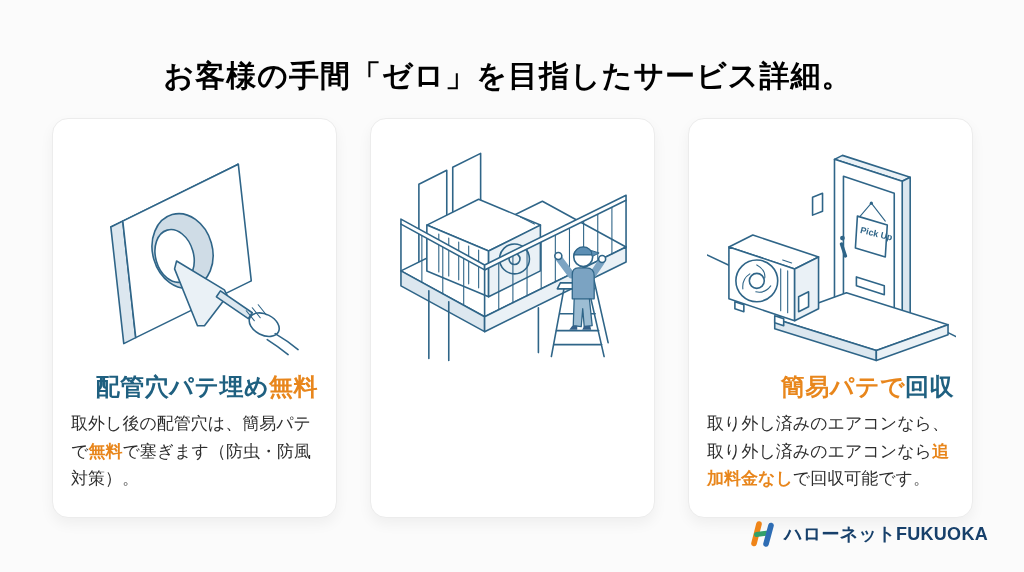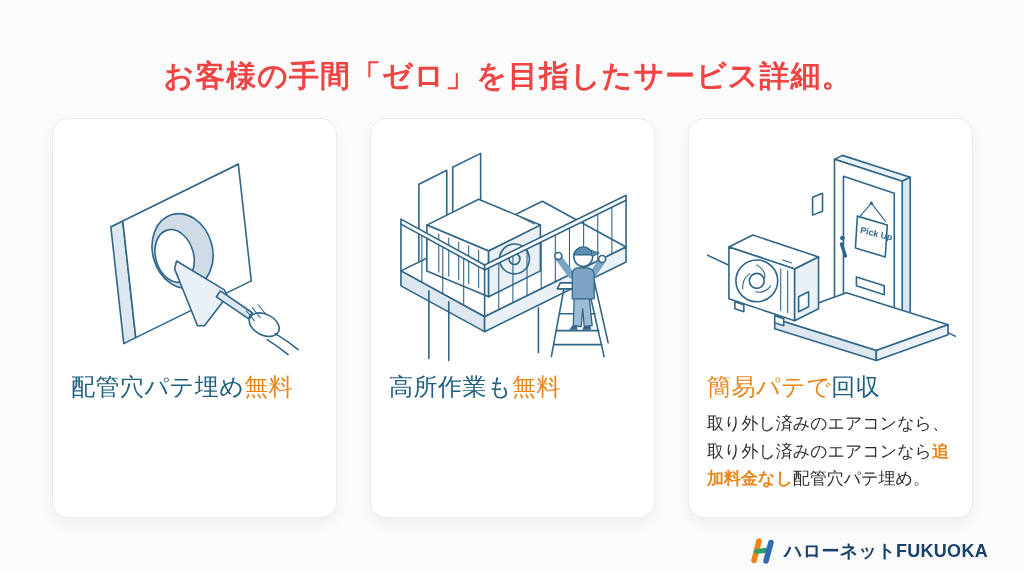--- a/index.html
+++ b/index.html
@@ -3,42 +3,42 @@
 <meta charset="utf-8">
 <style>
   html,body{margin:0;padding:0;}
   body{
     width:1024px;height:572px;position:relative;overflow:hidden;
     background:#fbfbfb;
     font-family:"Liberation Sans","DejaVu Sans",sans-serif;
   }
   .page-title{
     position:absolute;top:36px;left:0;width:1016px;text-align:center;
-    font-size:30px;font-weight:bold;color:#ef4444;letter-spacing:1px;
+    font-size:30px;font-weight:bold;color:#000000;letter-spacing:1px;
   }
   .cards{position:absolute;top:118px;left:52px;display:flex;gap:33px;}
   .card{
     width:285px;height:400px;box-sizing:border-box;
     background:#ffffff;border:1px solid #ececec;border-radius:16px;
     box-shadow:0 6px 14px rgba(0,0,0,0.05);
     padding:10px 18px 0 18px;
   }
   .illus{width:249px;height:238px;display:block;}
   .card-heading{
-    margin:4px 0 8px 0;text-align:left;
-    font-size:24px;font-weight:normal;letter-spacing:0.5px;line-height:1.3;
+    margin:4px 0 8px 0;text-align:right;
+    font-size:24px;font-weight:bold;letter-spacing:0.5px;line-height:1.3;
   }
   .seg-blue{color:#1f6080;}
   .seg-orange{color:#e8861c;}
   .card-body{
     margin:0;width:244px;font-size:17px;line-height:1.62;color:#2e2e2e;
   }
   .card-body .seg-orange{font-weight:bold;}
   .footer{
-    position:absolute;right:36px;bottom:8px;
+    position:absolute;right:36px;bottom:25px;
     display:flex;align-items:center;gap:7px;
   }
   .brand-text{font-size:18px;font-weight:bold;color:#17406b;letter-spacing:0.3px;}
   svg .ln{fill:none;stroke:#2f6588;stroke-width:1.6;stroke-linejoin:round;stroke-linecap:round;}
   svg .fw{fill:#ffffff;stroke:#2f6588;stroke-width:1.6;stroke-linejoin:round;}
   svg .fl{fill:#dce7ef;stroke:#2f6588;stroke-width:1.6;stroke-linejoin:round;}
   svg .fm{fill:#eaf1f6;stroke:#2f6588;stroke-width:1.6;stroke-linejoin:round;}
   svg .fg{fill:#cfdce6;stroke:#2f6588;stroke-width:1.6;stroke-linejoin:round;}
   svg .thin{fill:none;stroke:#2f6588;stroke-width:1.1;stroke-linecap:round;}
   svg .sign-text{font-family:"Liberation Sans","DejaVu Sans",sans-serif;font-size:9px;font-weight:bold;fill:#2f6588;}
@@ -67,20 +67,23 @@
       </g>
       <g>
         <ellipse class="fw" cx="194" cy="196" rx="16" ry="10.5" transform="rotate(27 194 196)"></ellipse>
         <path class="thin" d="M176,182 l8,10 M182,179 l8,10 M188,176 l8,10"></path>
         <path class="ln" d="M205,205 q12,7 23,16 M197,211 q11,7 21,15"></path>
       </g>
     </svg>
     <h2 class="card-heading">
       <span class="seg-blue">配管穴パテ埋め</span><span class="seg-orange">無料</span>
     </h2>
+    <p class="card-body">
+      <span>取外し後の配管穴は、簡易パテで</span><span class="seg-orange">無料</span><span>で塞ぎます（防虫・防風対策）。</span>
+    </p>
   </div>
 
   <div class="card">
     <svg class="illus" viewBox="0 0 250 238">
       <g>
         <polygon class="fw" points="30,55 58,41 58,130 30,144"></polygon>
         <polygon class="fw" points="64,38 92,24 92,113 64,127"></polygon>
       </g>
       <g>
         <polygon class="fw" points="12,142 96,188 238,118 154,72"></polygon>
@@ -115,23 +118,20 @@
         <circle class="fw" cx="170" cy="127" r="3.5" stroke-width="1.1"></circle>
         <circle class="fw" cx="214" cy="130" r="3.5" stroke-width="1.1"></circle>
         <path d="M186,168 L201,168 L204,197 L196,198 L194.5,180 L193,198 L185,197 Z" fill="#9dbdd3" stroke="#2f6588" stroke-width="1.3" stroke-linejoin="round"></path>
         <path d="M184,197 l-3,4 h8 v-4 Z M196,197 l-2,4 h9 l-1,-4 Z" fill="#35618a"></path>
         <path d="M184,146 q0,-7 6,-7 h8 q8,0 8,8 v23 h-22 Z" fill="#7ba3c2" stroke="#2f6588" stroke-width="1.3" stroke-linejoin="round"></path>
         <circle class="fw" cx="195" cy="128" r="9.5" stroke-width="1.3"></circle>
         <path d="M185.6,126 A9.5,9.5 0 0 1 204.4,126 Z" fill="#5d8fb4" stroke="#2f6588" stroke-width="1.2" stroke-linejoin="round"></path>
         <path d="M203,121.5 L211,124 L204,127.5 Z" fill="#5d8fb4" stroke="#2f6588" stroke-width="1" stroke-linejoin="round"></path>
       </g>
     </svg>
-    <h2 class="card-heading">
-      <span class="seg-blue">高所作業も</span><span class="seg-orange">無料</span>
-    </h2>
   </div>
 
   <div class="card">
     <svg class="illus" viewBox="0 0 250 238">
       <path class="ln" d="M0,126 L30,140 M242,204 L250,208"></path>
       <g>
         <polygon class="fm" points="128,30 136,26 204,48 196,52"></polygon>
         <polygon class="fl" points="196,52 204,48 204,199 196,203"></polygon>
         <polygon class="fw" points="128,30 196,52 196,203 128,181"></polygon>
         <polygon class="ln" points="137,47 188,64 188,188 137,171"></polygon>
@@ -161,21 +161,21 @@
         <circle class="ln" cx="50" cy="152" r="7.5"></circle>
         <path class="thin" d="M50,136 q9,5 8,13 M64,157 q-6,8 -15,6 M36,160 q-1,-10 7,-15"></path>
         <path class="thin" d="M74,140 V182 M81,142 V184 M76,131 l9,3"></path>
         <polygon class="fw" points="92,168 102,163 102,178 92,183"></polygon>
       </g>
     </svg>
     <h2 class="card-heading">
       <span class="seg-orange">簡易パテで</span><span class="seg-blue">回収</span>
     </h2>
     <p class="card-body">
-      <span>取り外し済みのエアコンなら、取り外し済みのエアコンなら</span><span class="seg-orange">追加料金なし</span><span>配管穴パテ埋め。</span>
+      <span>取り外し済みのエアコンなら、取り外し済みのエアコンなら</span><span class="seg-orange">追加料金なし</span><span>で回収可能です。</span>
     </p>
   </div>
 
 </div>
 
 <div class="footer">
   <svg width="30" height="26" viewBox="0 0 30 26">
     <path d="M7,22.5 L12,3" stroke="#ef8418" stroke-width="5.6" stroke-linecap="round" fill="none"></path>
     <path d="M9.5,13.5 L21.5,12" stroke="#33a06a" stroke-width="5" stroke-linecap="round" fill="none"></path>
     <path d="M19,23 L24,4.5" stroke="#2e6db4" stroke-width="5.6" stroke-linecap="round" fill="none"></path>

